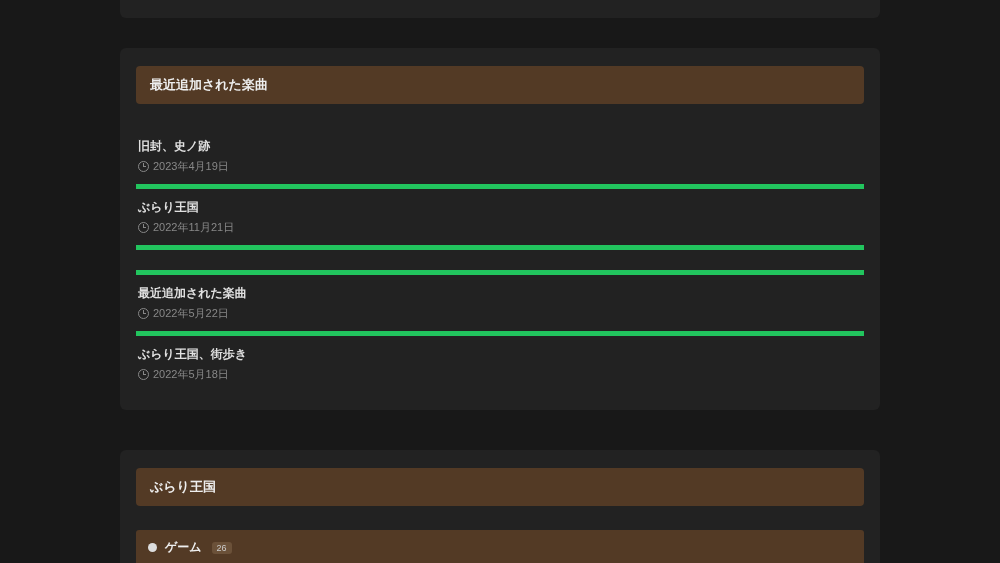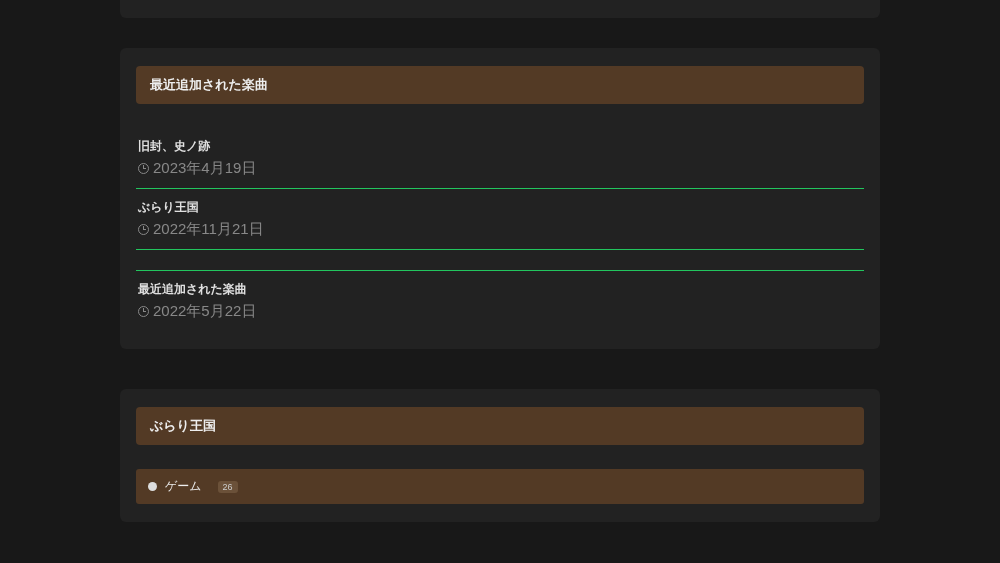--- a/index.html
+++ b/index.html
@@ -36,35 +36,35 @@
       background-color: #533a25;
       color: #eeeeee;
       font-size: 13px;
       font-weight: bold;
       padding: 10px 14px;
       border-radius: 4px;
       margin-bottom: 24px;
     }
     .song-item {
       padding: 10px 2px;
-      border-bottom: 1px solid #22c55e;
+      border-bottom: 5px solid #22c55e;
     }
     .song-item:last-child {
       border-bottom: none;
     }
     .song-title {
       color: #e0e0e0;
       font-size: 12px;
       font-weight: bold;
       margin-bottom: 4px;
       cursor: pointer;
     }
     .song-date {
       color: #888888;
-      font-size: 15px;
+      font-size: 11px;
       display: flex;
       align-items: center;
       gap: 4px;
     }
     .clock-icon {
       width: 11px;
       height: 11px;
       border: 1.2px solid #888888;
       border-radius: 50%;
       position: relative;
@@ -107,29 +107,29 @@
       height: 9px;
       border-radius: 50%;
       display: inline-block;
     }
     .bullet.filled {
       background-color: #dddddd;
     }
     .category-label {
       color: #eeeeee;
       font-size: 12px;
-      font-weight: normal;
+      font-weight: bold;
     }
     .count-badge {
       background-color: #6b5139;
       color: #ccc;
       font-size: 9px;
       padding: 1px 5px;
       border-radius: 3px;
-      margin-left: 8px;
+      margin-left: 2px;
     }
   </style>
 </head>
 <body>
 
 <div class="container">
   <div class="panel-top"></div>
 
   <div class="panel">
     <div class="section-header">最近追加された楽曲</div>
@@ -154,20 +154,27 @@
     </div>
 
     <div class="song-item">
       <div class="song-title">最近追加された楽曲</div>
       <div class="song-date">
         <span class="clock-icon"></span>
         <span>2022年5月22日</span>
       </div>
     </div>
 
+    <div class="song-item">
+      <div class="song-title">ぶらり王国、街歩き</div>
+      <div class="song-date">
+        <span class="clock-icon"></span>
+        <span>2022年5月18日</span>
+      </div>
+    </div>
   </div>
 
   <div class="panel">
     <div class="section-header">ぶらり王国</div>
 
     <div class="category-list">
       <div class="category-item">
         <span class="bullet filled"></span>
         <span class="category-label">ゲーム</span>
         <span class="count-badge">26</span>

